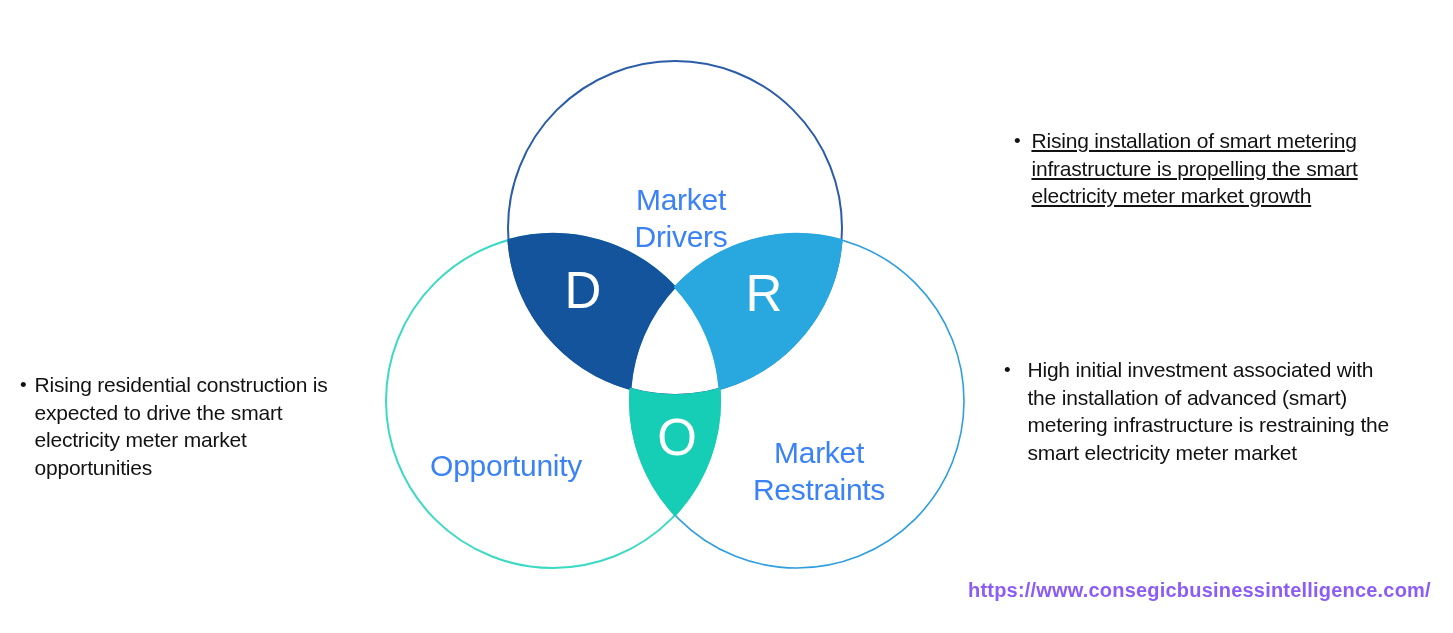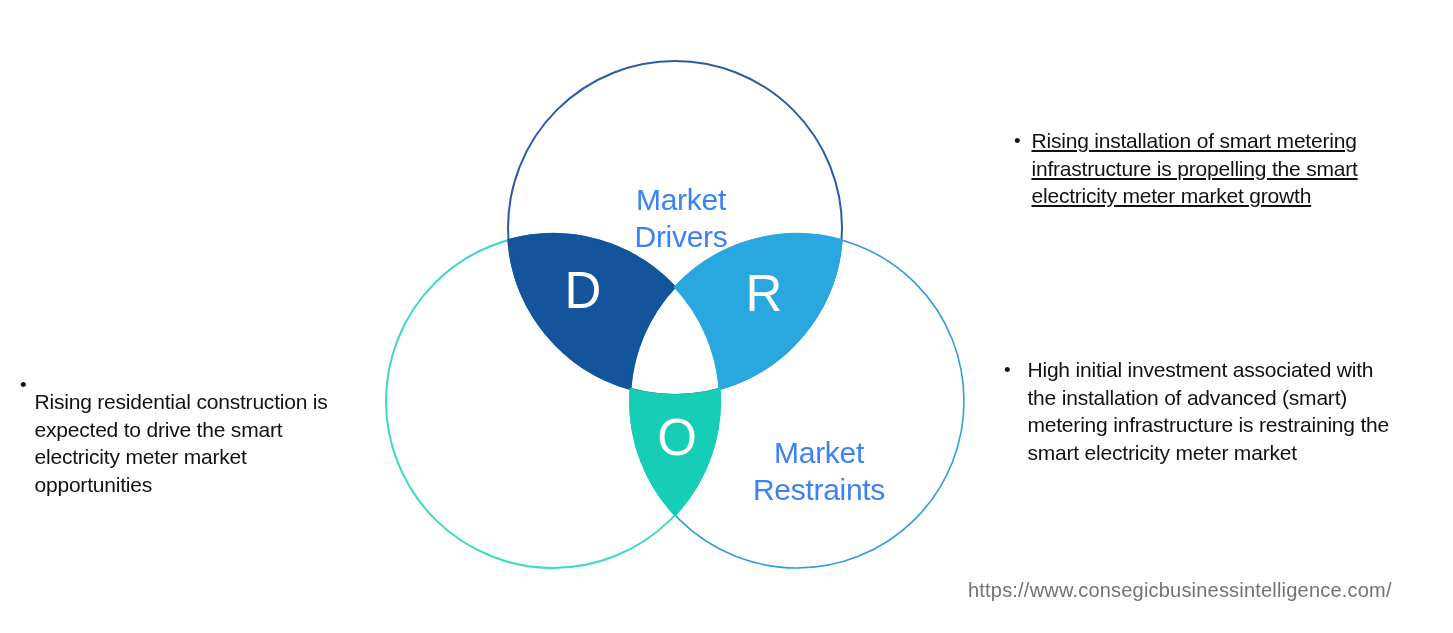--- a/index.html
+++ b/index.html
@@ -30,48 +30,50 @@
     position:absolute;
     display:flex;align-items:flex-start;
     color:#121212;
     font-size:21px;line-height:27.5px;
     letter-spacing:-0.2px;
   }
   .note .dot{flex:0 0 auto;font-size:19px;line-height:27.5px;}
   .note-left .dot{margin-right:8px;}
   .note-rt .dot{margin-right:11px;}
   .note-rb .dot{margin-right:17px;}
-  .note-left .txt{width:315px;margin-top:17px;}
+  .note-left .txt{width:315px;}
   .note-rt .txt{width:400px;text-decoration:underline;}
   .note-rb .txt{width:365px;}
   .url{
     position:absolute;
-    color:#737373;
+    color:#8b5cf6;
     font-size:20px;line-height:24px;
     letter-spacing:0.2px;
+    font-weight:bold;
   }
 </style>
 </head>
 <body>
 
 <div class="stage">
 
   <svg class="venn" width="1453" height="633" viewBox="0 0 1453 633">
 
     <circle cx="675" cy="228" r="167" fill="none" stroke-width="2" stroke="#2B5CA7"></circle>
     <circle cx="553" cy="401" r="167" fill="none" stroke-width="2" stroke="#3CD9C3"></circle>
     <circle cx="797" cy="401" r="167" fill="none" stroke-width="1.6" stroke="#2F9EDF"></circle>
 
     <path d="M 508.4 240 A 167 167 0 0 1 675 287 A 167 167 0 0 0 630.4 389 A 167 167 0 0 1 508.4 240 Z" stroke-width="2" fill="#14549D" stroke="#14549D"></path>
     <path d="M 675 287 A 167 167 0 0 1 841.6 240 A 167 167 0 0 1 719.6 389 A 167 167 0 0 0 675 287 Z" stroke-width="2" fill="#29A8E0" stroke="#29A8E0"></path>
     <path d="M 630.4 389 A 167 167 0 0 0 719.6 389 A 167 167 0 0 1 675 515 A 167 167 0 0 1 630.4 389 Z" stroke-width="2" fill="#16CDB5" stroke="#16CDB5"></path>
   </svg>
 
   <div class="vlabel" style="left:681px;top:133px">Market
 Drivers</div>
+  <div class="vlabel" style="left:506px;top:399px">Opportunity</div>
   <div class="vlabel" style="left:819px;top:386px">Market
 Restraints</div>
 
   <div class="letter" style="left:583px;top:290px">D</div>
   <div class="letter" style="left:764px;top:293px">R</div>
   <div class="letter" style="left:677px;top:437px">O</div>
 
   <div class="note note-left" style="left:20px;top:371px">
     <span class="dot">•</span>
     <span class="txt">Rising residential construction is expected to drive the smart electricity meter market opportunities</span>

